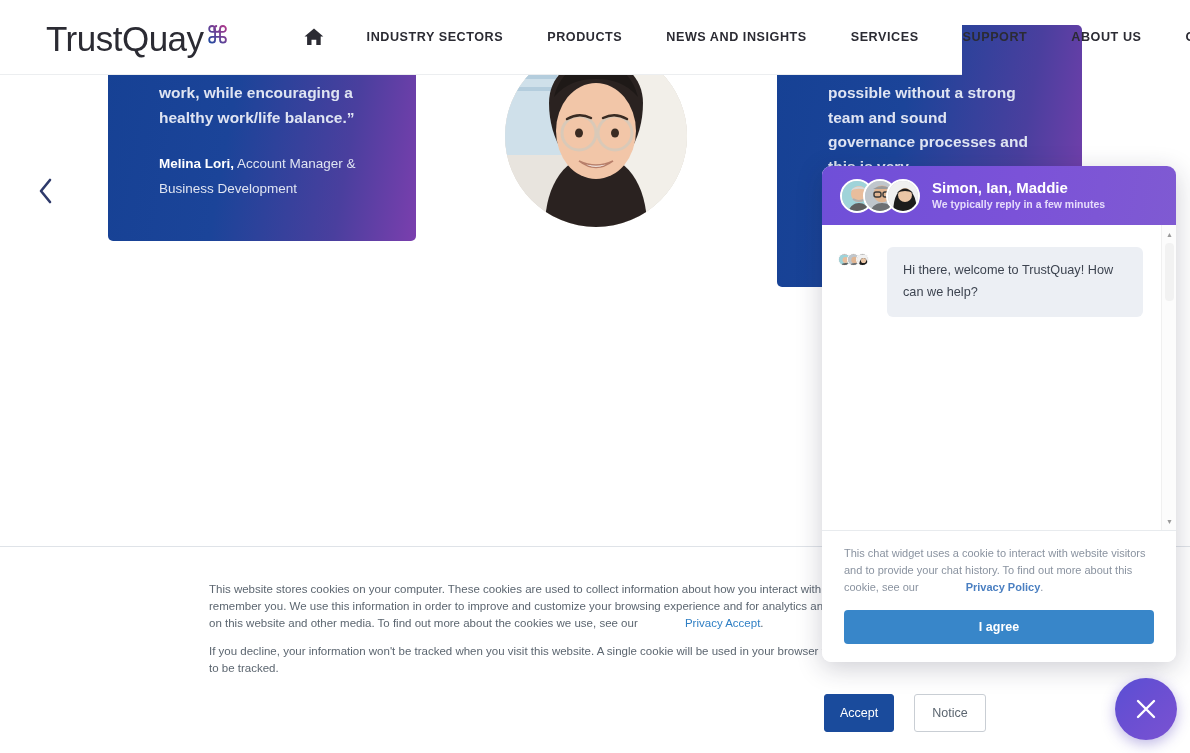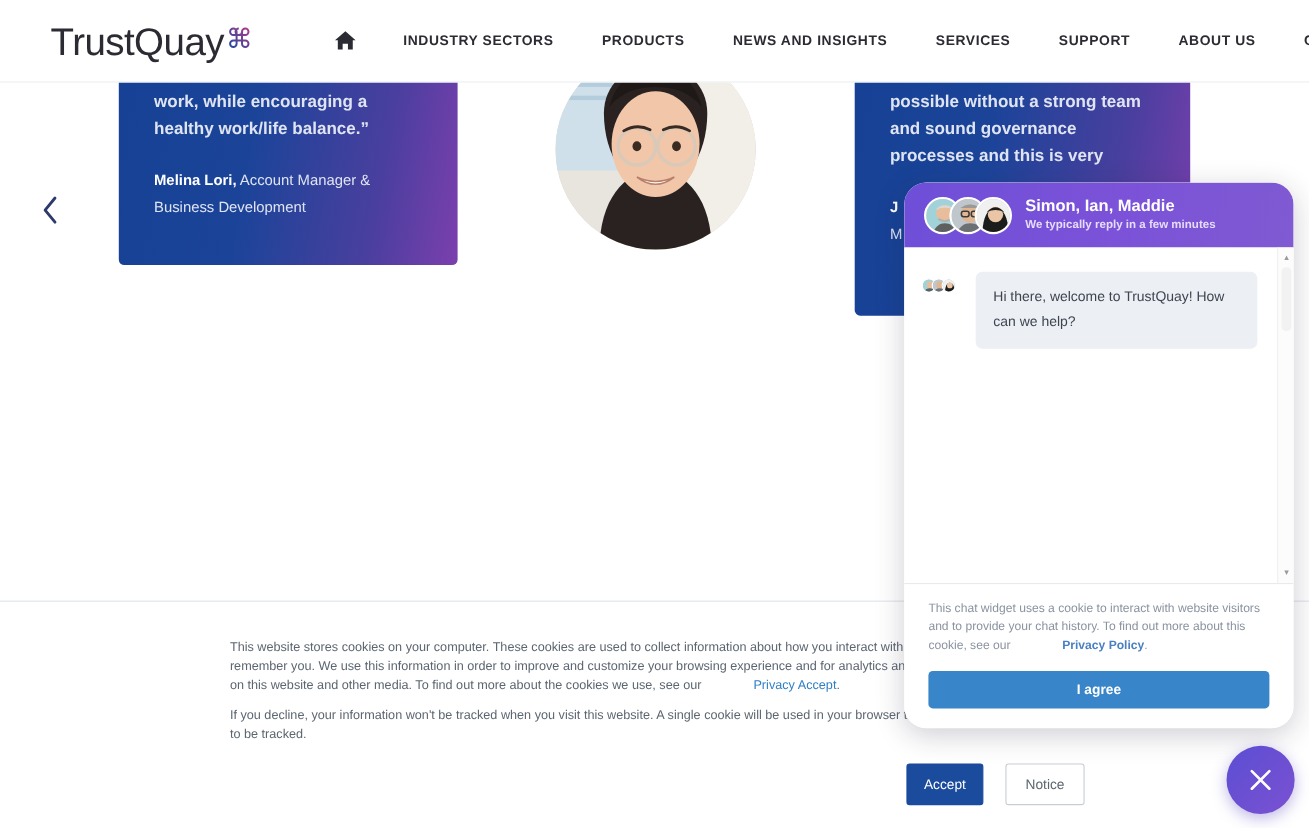--- a/index.html
+++ b/index.html
@@ -10,21 +10,21 @@
     background: #ffffff;
     font-family: "Liberation Sans", sans-serif;
     overflow: hidden;
     position: relative;
   }
 
   
   #site-header {
     position: absolute;
     top: 0; left: 0;
-    width: 1190px;
+    width: 962px;
     height: 75px;
     background: #ffffff;
     display: flex;
     align-items: center;
     z-index: 40;
     border-bottom: 1px solid #eceef0;
   }
 
   .logo-wrap {
     display: flex;
@@ -91,21 +91,21 @@
     color: #2e3a6b;
   }
   #arrow-prev { left: 26px; }
   #arrow-next { left: 1126px; }
 
   .quote-card {
     position: absolute;
     border-radius: 5px;
     background: linear-gradient(100deg, #164194 0%, #1b4499 40%, #4a3f9e 76%, #7b3fae 100%);
     color: #ffffff;
-    padding: 0 32px;
+    padding: 0 51px;
     overflow: hidden;
   }
 
   #card-left {
     left: 108px;
     top: -50px;
     width: 308px;
     height: 216px;
   }
   #card-right {
@@ -196,21 +196,21 @@
   }
 
   
   #chat-widget {
     position: absolute;
     left: 822px;
     top: 166px;
     width: 354px;
     height: 496px;
     background: #ffffff;
-    border-radius: 20px;
+    border-radius: 9px;
     box-shadow: 0 6px 26px rgba(30,30,60,0.22);
     overflow: hidden;
     z-index: 60;
     display: flex;
     flex-direction: column;
   }
   #chat-header {
     height: 59px;
     background: linear-gradient(100deg, #6f4fd8 0%, #7b52d8 55%, #7f5ad2 100%);
     display: flex;

